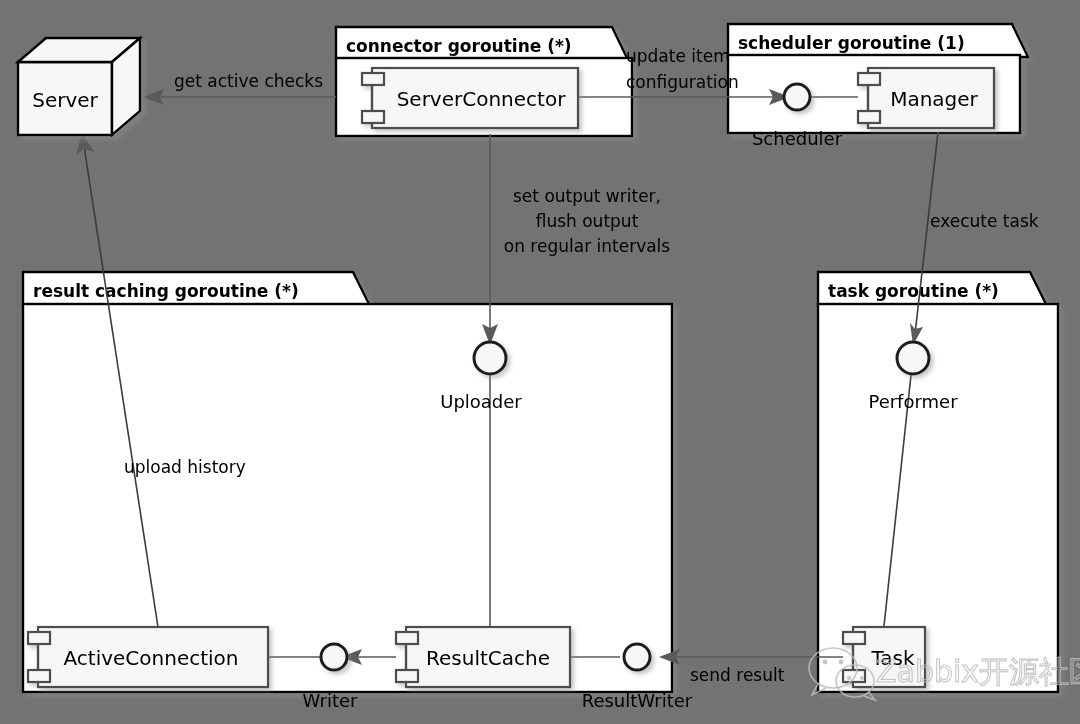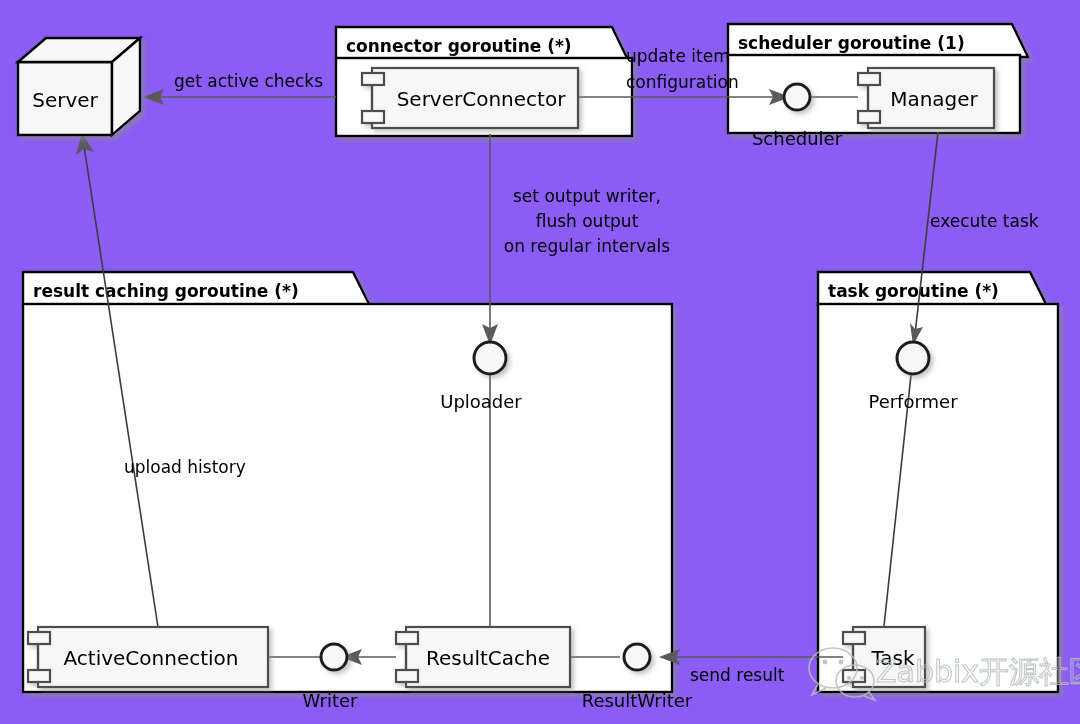--- a/index.html
+++ b/index.html
@@ -8,21 +8,21 @@
     background: #ffffff;
   }
   body {
     font-family: "DejaVu Sans", sans-serif;
   }
   #diagram-root {
     position: relative;
     width: 1080px;
     height: 724px;
     overflow: hidden;
-    background: #8b5cf6;
+    background: #737373;
   }
   svg.canvas {
     position: absolute;
     top: 0; left: 0;
     width: 1080px;
     height: 724px;
   }
   .pkg-body { fill: #ffffff; stroke: #000000; stroke-width: 2.4; }
   .pkg-tab  { fill: #ffffff; stroke: #000000; stroke-width: 2.4; }
   .pkg-title {

